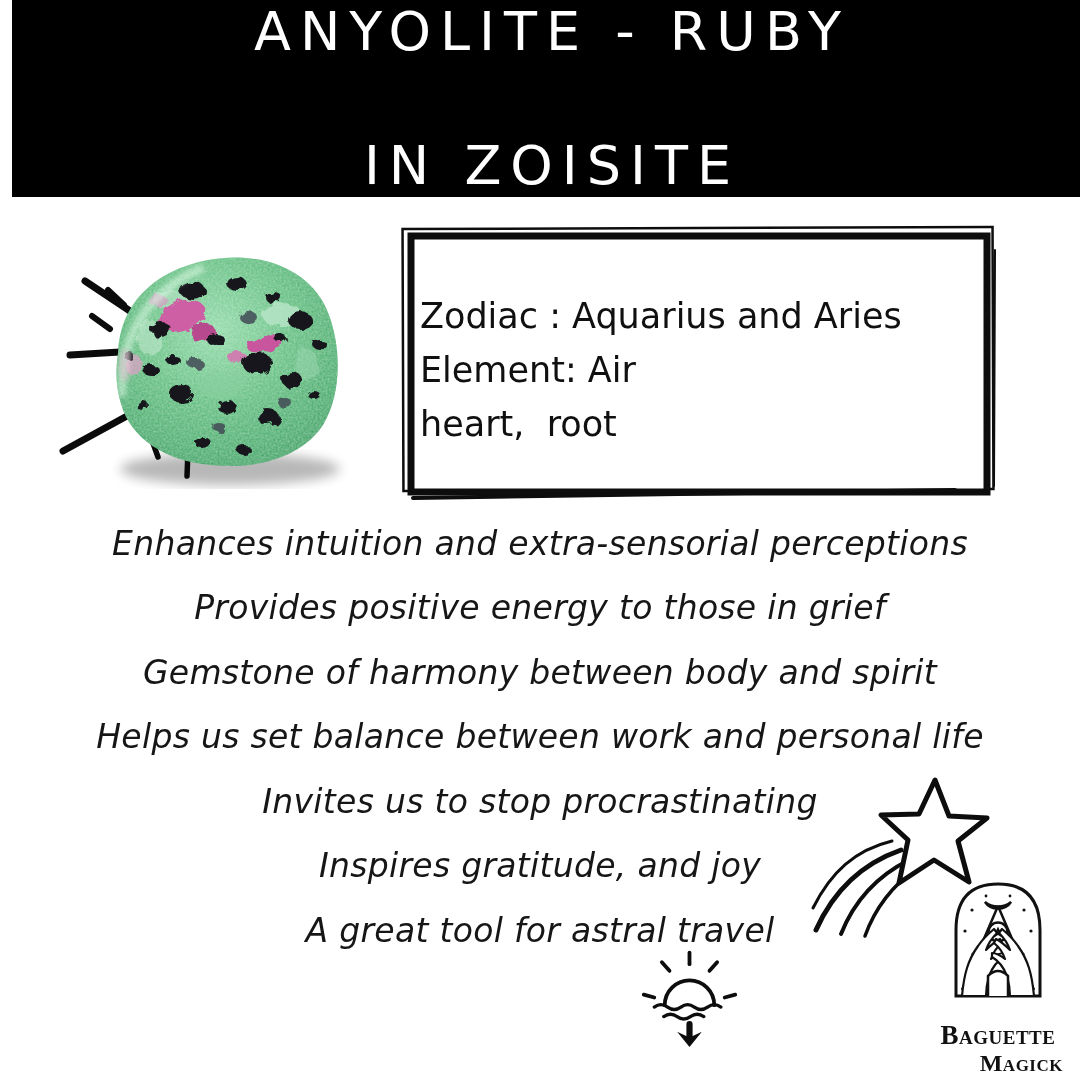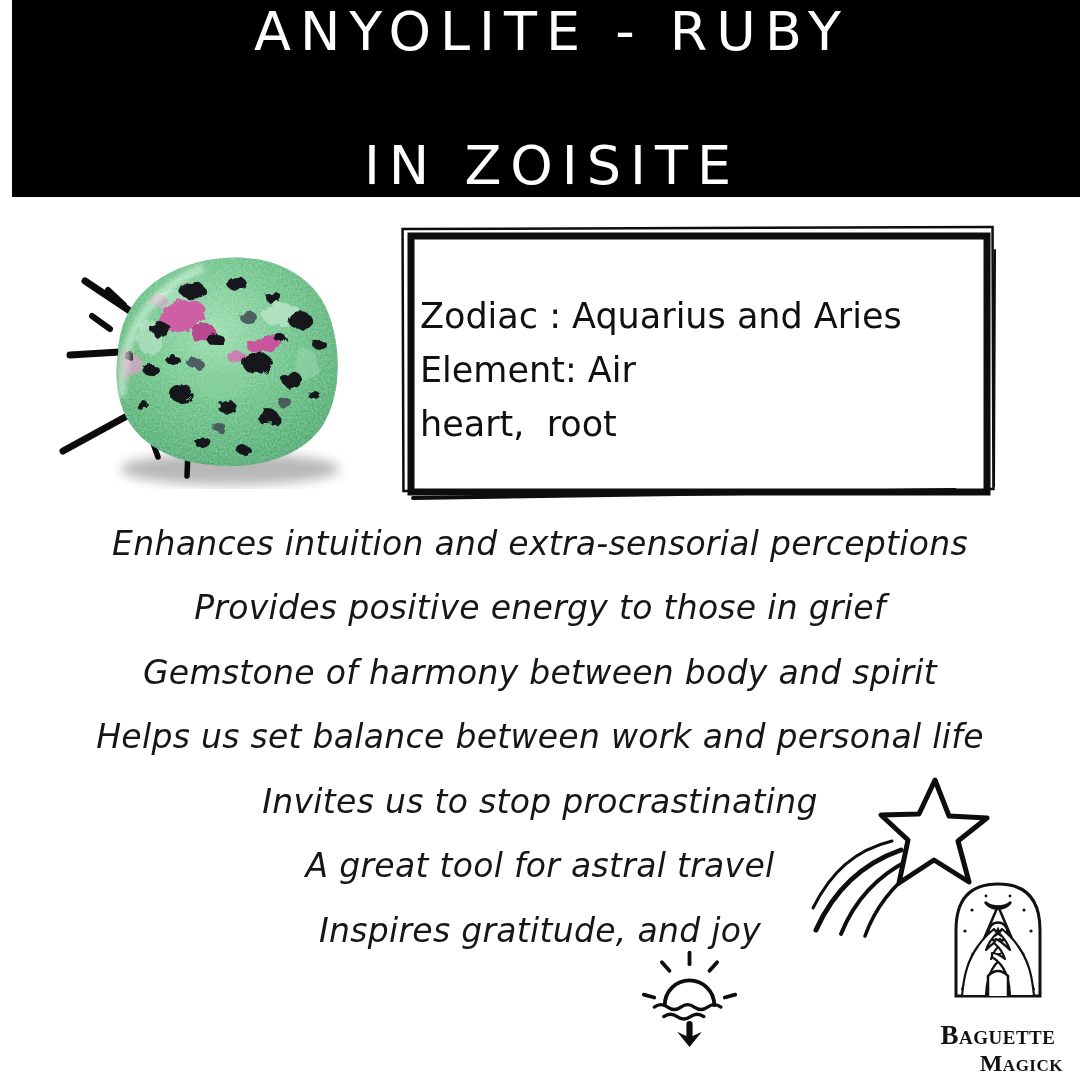--- a/index.html
+++ b/index.html
@@ -248,22 +248,22 @@
     <div class="box-line">Element: Air</div>
     <div class="box-line">heart,  root</div>
   </div>
 
   <div class="props">
     <div class="prop">Enhances intuition and extra-sensorial perceptions</div>
     <div class="prop">Provides positive energy to those in grief</div>
     <div class="prop">Gemstone of harmony between body and spirit</div>
     <div class="prop">Helps us set balance between work and personal life</div>
     <div class="prop">Invites us to stop procrastinating</div>
+    <div class="prop">Inspires gratitude, and joy</div>
     <div class="prop">A great tool for astral travel</div>
-    <div class="prop">Inspires gratitude, and joy</div>
   </div>
 
   <svg class="sunset-wrap" viewBox="0 0 100 105" xmlns="http://www.w3.org/2000/svg">
     <g stroke="#0d0d0d" stroke-linecap="round" fill="none">
       <path d="M24,60 A26,26 0 0 1 76,60" stroke-width="4"></path>
       <line x1="50" y1="17" x2="50" y2="5" stroke-width="4"></line>
       <line x1="29" y1="24" x2="21" y2="15" stroke-width="4"></line>
       <line x1="71" y1="24" x2="79" y2="15" stroke-width="4"></line>
       <line x1="13" y1="52" x2="2" y2="49" stroke-width="4"></line>
       <line x1="87" y1="52" x2="98" y2="49" stroke-width="4"></line>

